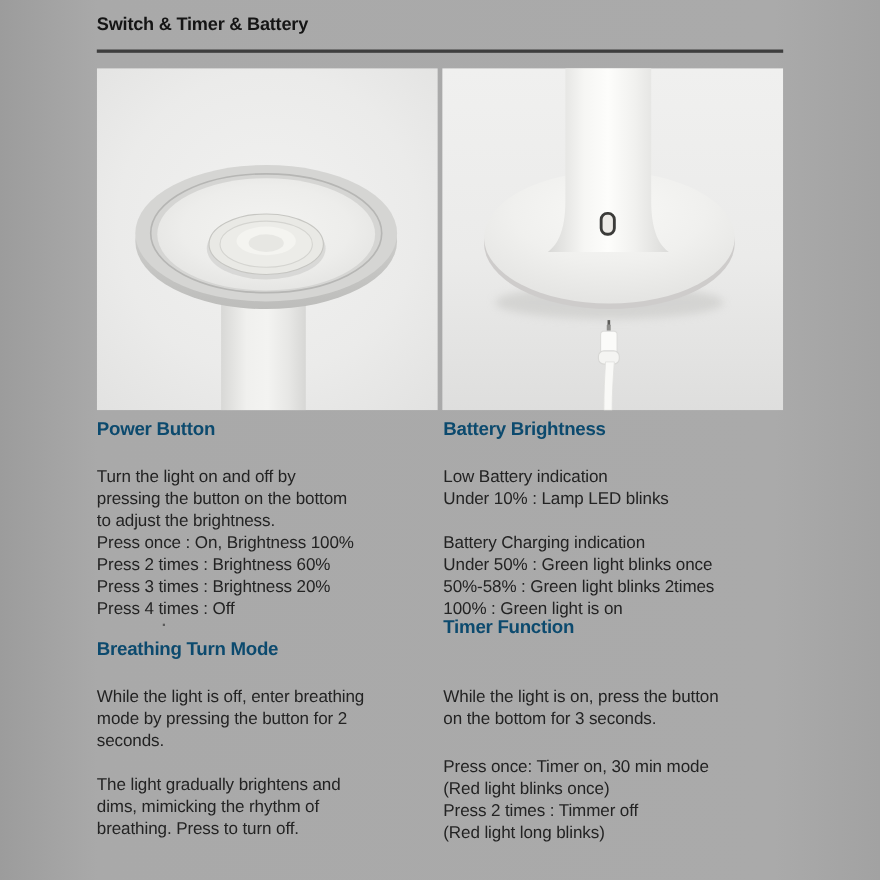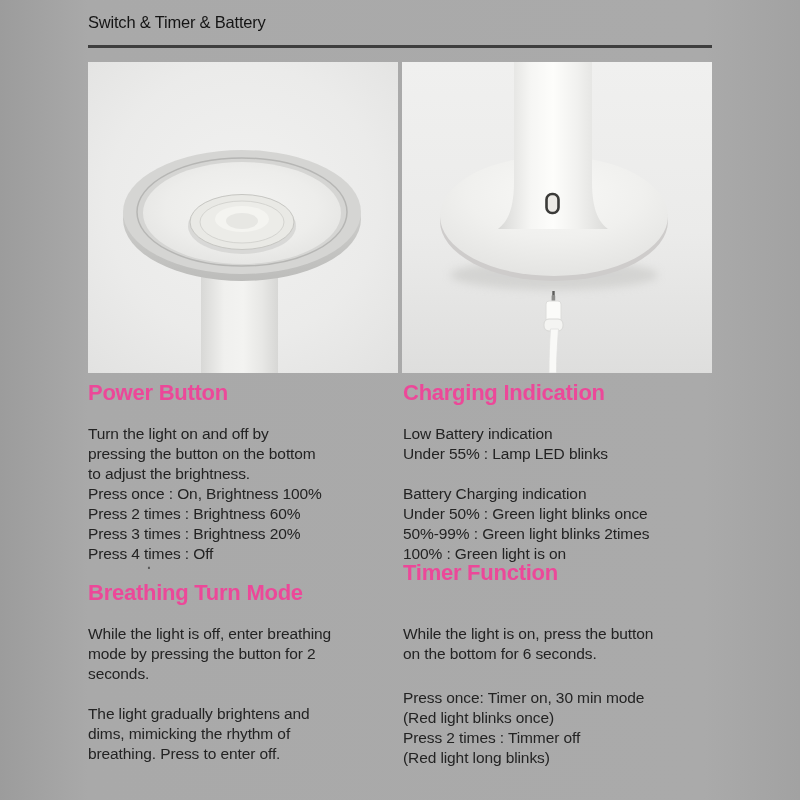--- a/index.html
+++ b/index.html
@@ -3,33 +3,33 @@
 <meta charset="utf-8">
 <style>
   html,body { margin:0; padding:0; }
   body {
     width:800px; height:800px; position:relative; overflow:hidden;
     background:linear-gradient(90deg,#9c9c9c 0%,#a9a9a9 11%,#aaaaaa 88%,#a2a2a2 100%);
     font-family:"Liberation Sans", sans-serif;
   }
   .page-title {
     position:absolute; left:88px; top:13px;
-    font-size:16.5px; font-weight:400; color:#151515; letter-spacing:-0.2px;
+    font-size:16.5px; font-weight:700; color:#151515; letter-spacing:-0.2px;
   }
   .title-rule {
     position:absolute; left:88px; top:45px; width:624px; height:2.5px; background:#3e3e3e;
   }
   .photos {
     position:absolute; left:88px; top:62px; width:624px; height:311px;
     display:flex; gap:4px;
   }
   .photo { width:310px; height:311px; }
   .photo svg { display:block; width:100%; height:100%; }
   .h2 {
-    position:absolute; font-size:22px; font-weight:700; color:#ec4899; letter-spacing:-0.25px;
+    position:absolute; font-size:17px; font-weight:700; color:#0c4a6e; letter-spacing:-0.25px;
   }
   .bodytext {
     position:absolute; font-size:15.5px; line-height:20px; font-weight:400;
     color:#232323; letter-spacing:-0.1px; white-space:pre-line;
   }
   .c1 { left:88px;  width:308px; }
   .c2 { left:403px; width:308px; }
   .stray-dot {
     position:absolute; left:147px; top:556px; font-size:14px; font-weight:700; color:#5a5a5a;
   }
@@ -132,35 +132,35 @@
 <div class="h2 c1" style="top:380px">Power Button</div>
 <div class="bodytext c1" style="top:424px">Turn the light on and off by
 pressing the button on the bottom
 to adjust the brightness.
 Press once : On, Brightness 100%
 Press 2 times : Brightness 60%
 Press 3 times : Brightness 20%
 Press 4 times : Off</div>
 <div class="stray-dot">.</div>
 
-<div class="h2 c2" style="top:380px">Charging Indication</div>
+<div class="h2 c2" style="top:380px">Battery Brightness</div>
 <div class="bodytext c2" style="top:424px">Low Battery indication
-Under 55% : Lamp LED blinks</div>
+Under 10% : Lamp LED blinks</div>
 <div class="bodytext c2" style="top:484px">Battery Charging indication
 Under 50% : Green  light blinks once
-50%-99% : Green  light blinks 2times
+50%-58% : Green  light blinks 2times
 100% : Green light is on</div>
 
 <div class="h2 c1" style="top:580px">Breathing Turn Mode</div>
 <div class="bodytext c1" style="top:624px">While the light is off, enter breathing
 mode by pressing the button for 2
 seconds.</div>
 <div class="bodytext c1" style="top:704px">The light gradually brightens and
 dims, mimicking the rhythm of
-breathing. Press to enter off.</div>
+breathing. Press to turn off.</div>
 
 <div class="h2 c2" style="top:560px">Timer Function</div>
 <div class="bodytext c2" style="top:624px">While the light is on, press the button
-on the bottom for 6 seconds.</div>
+on the bottom for 3 seconds.</div>
 <div class="bodytext c2" style="top:688px">Press once: Timer on, 30 min mode
 (Red light blinks once)
 Press 2 times : Timmer off
 (Red light long blinks)</div>
 
 </body></html>

